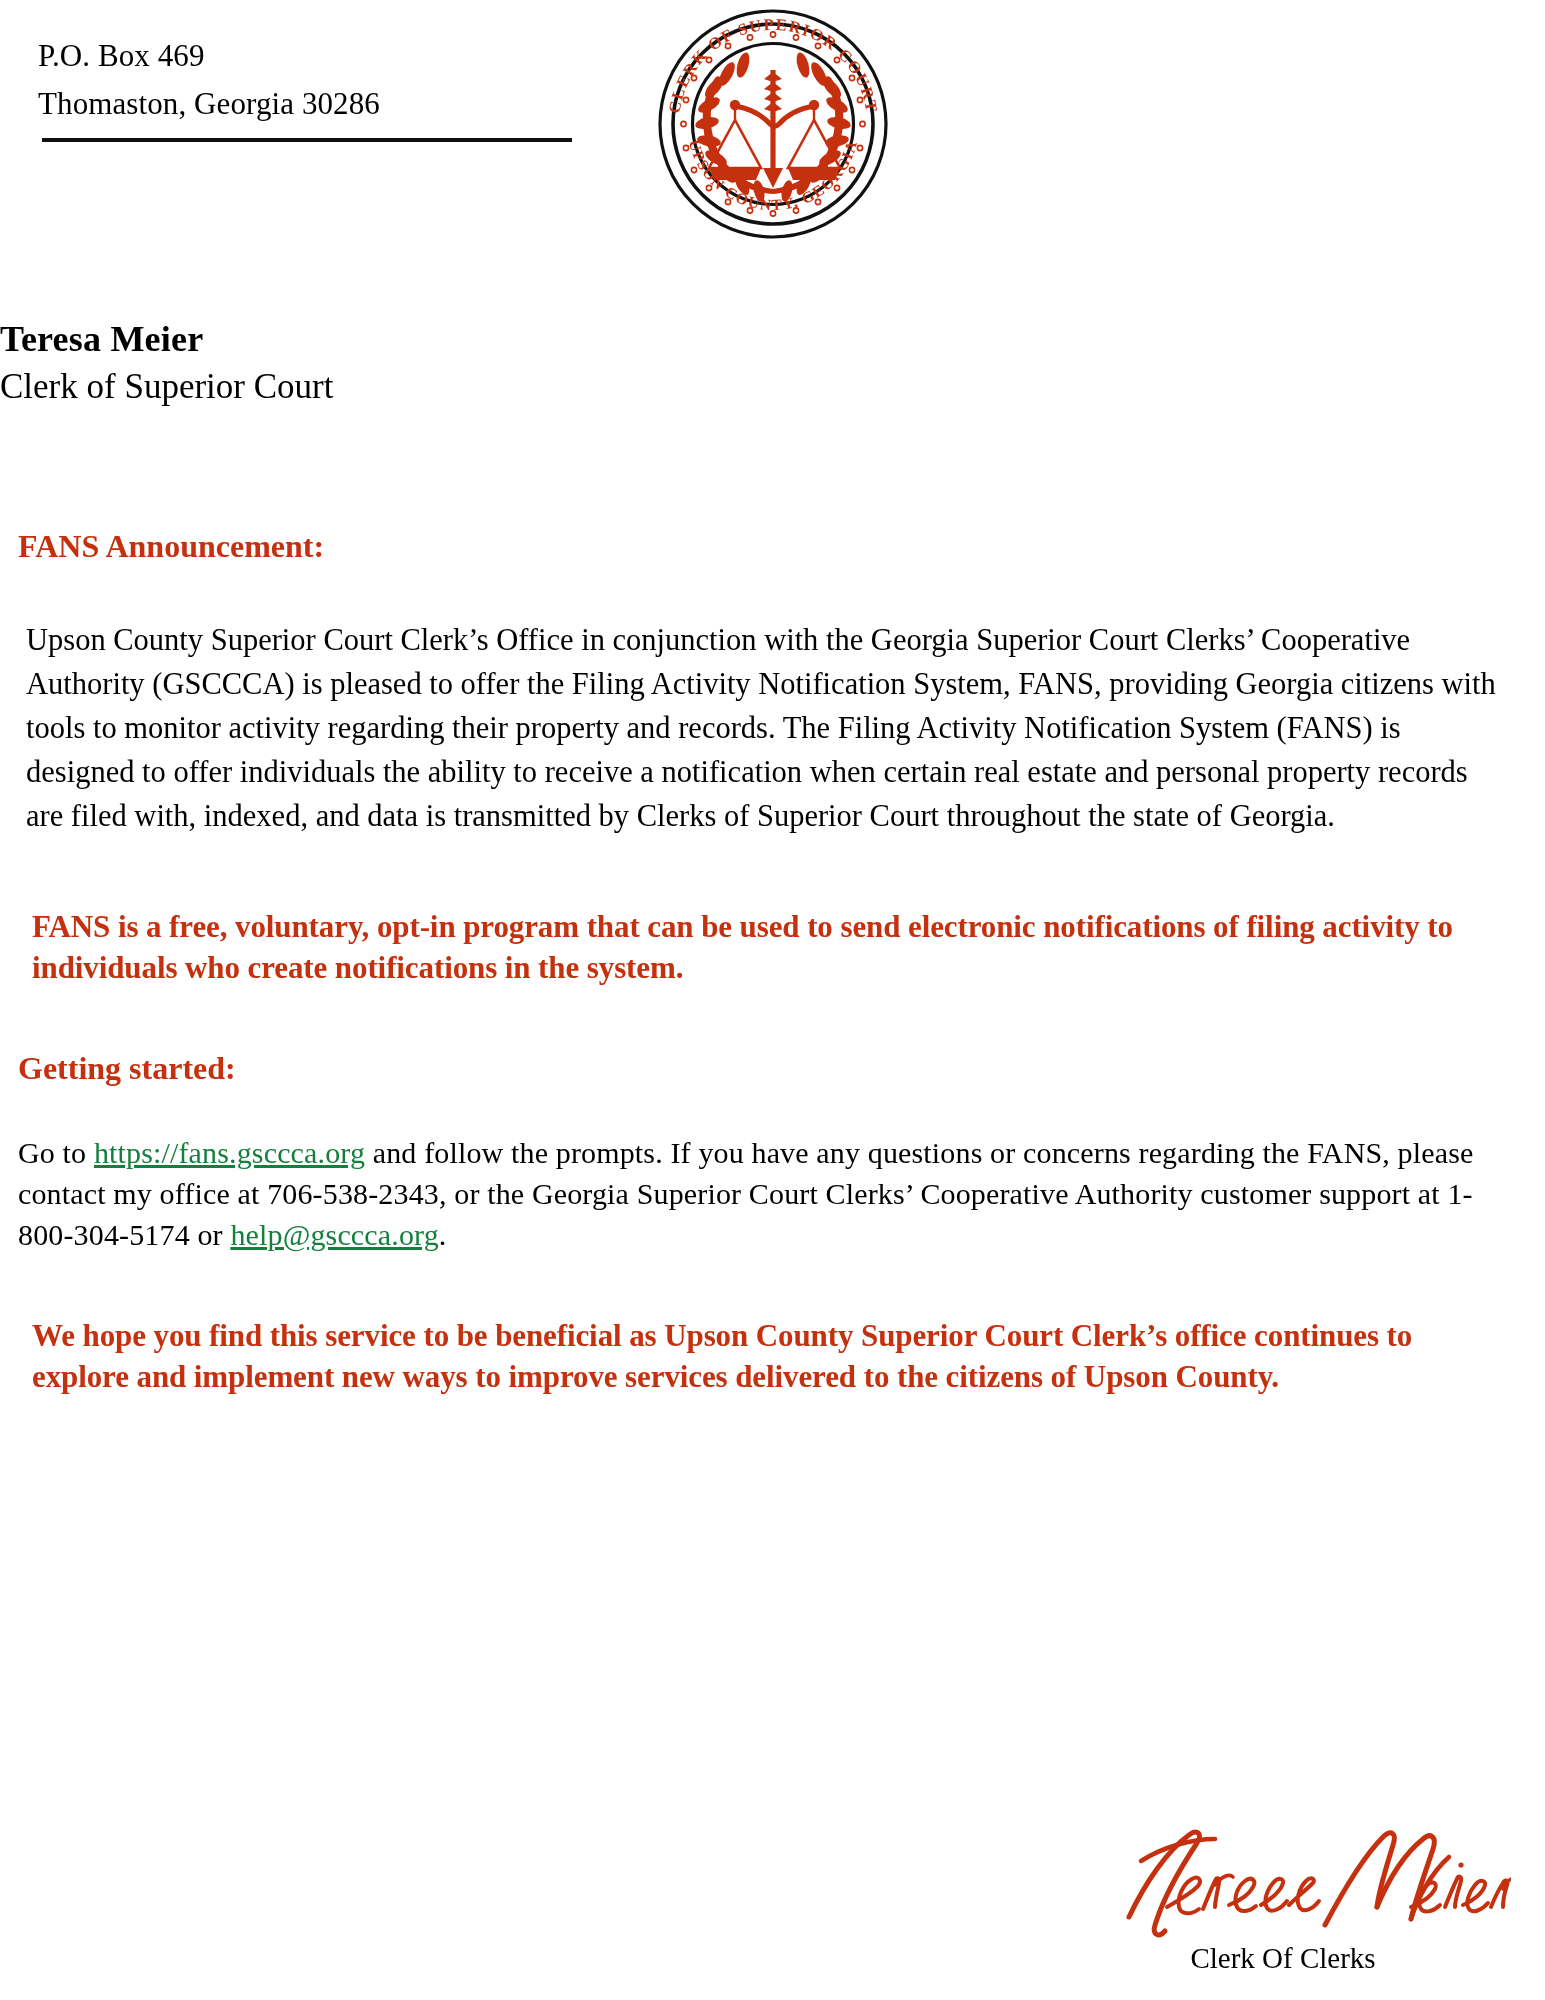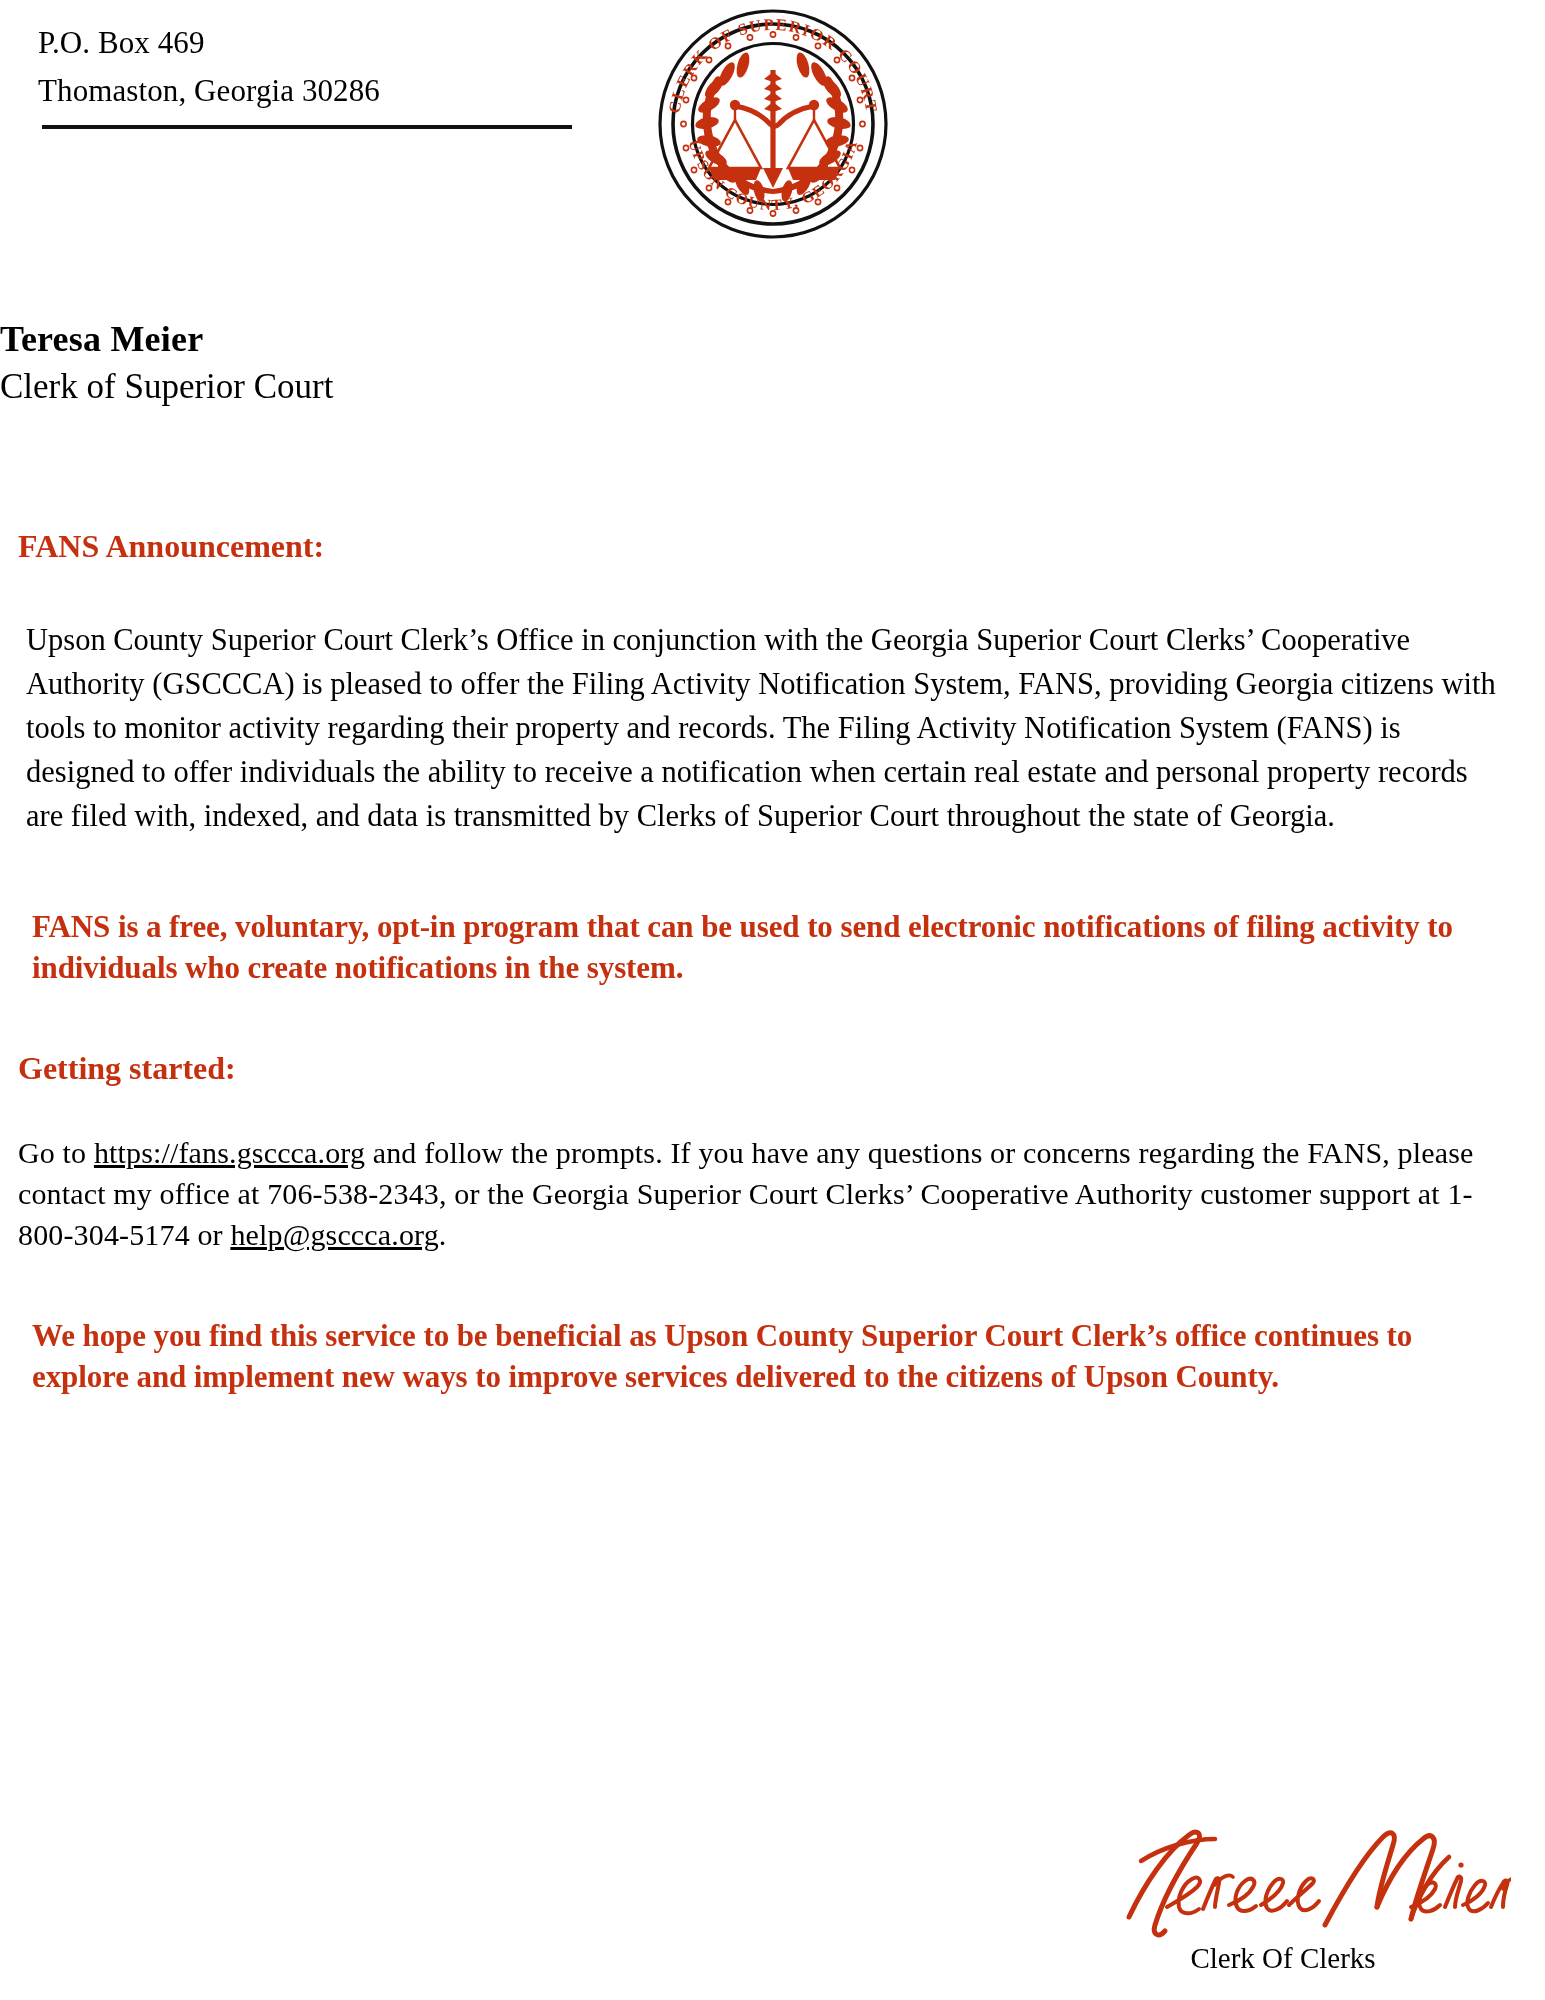--- a/index.html
+++ b/index.html
@@ -23,21 +23,21 @@
   }
 
   
   .letterhead {
     position: relative;
     height: 300px;
   }
   .lh-left {
     position: absolute;
     left: 38px;
-    top: 19px;
+    top: 32px;
     width: 540px;
   }
   .lh-right {
     position: absolute;
     right: 28px;
     top: 32px;
     width: 600px;
     text-align: right;
   }
   .lh-line {
@@ -119,21 +119,21 @@
     padding-left: 6px;
     letter-spacing: -0.1px;
   }
   .getting-para {
     font-size: 30px;
     line-height: 41px;
     margin: 0;
     letter-spacing: 0.15px;
   }
   .u-link {
-    color: #000000;
+    color: #15803d;
   }
 
   
   .sig-area {
     position: absolute;
     right: 34px;
     bottom: 24px;
     width: 420px;
     text-align: center;
   }

